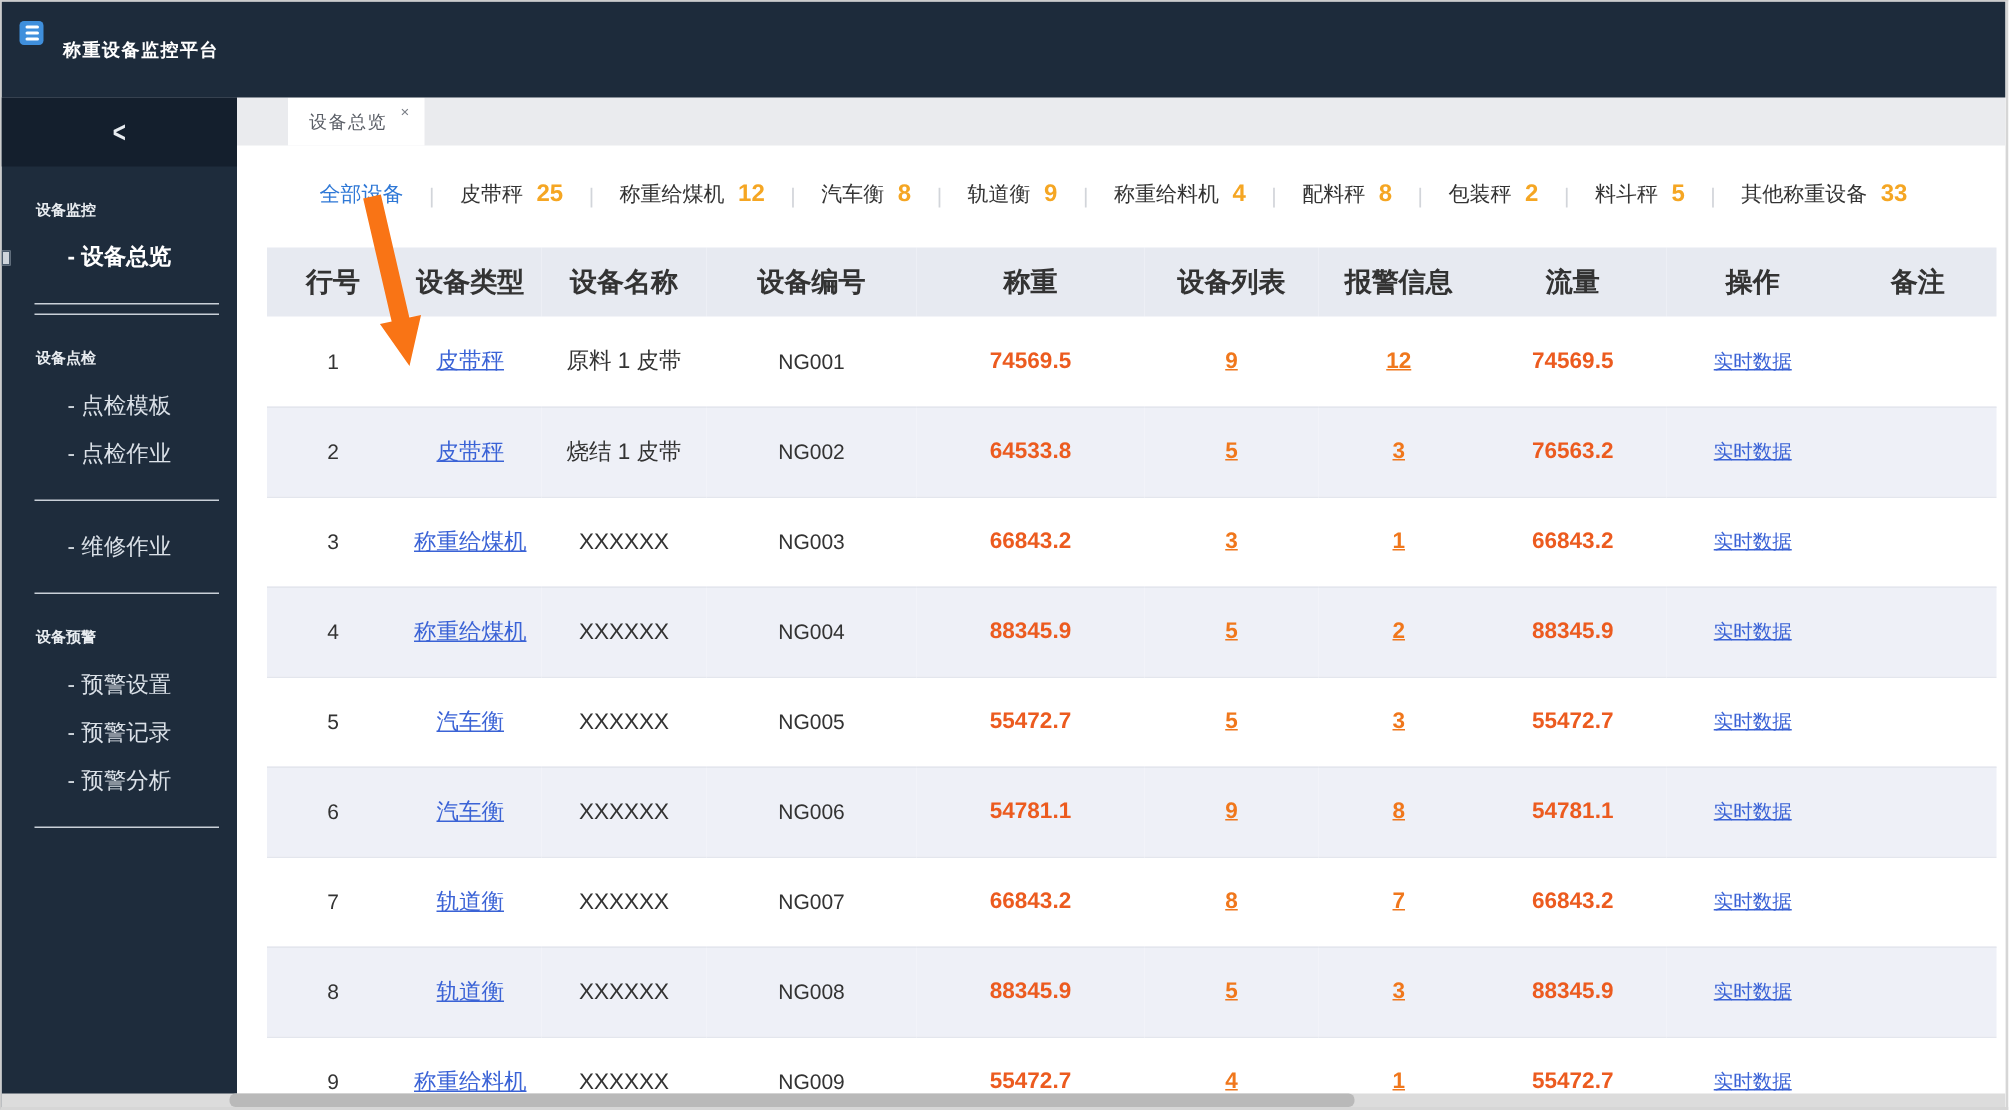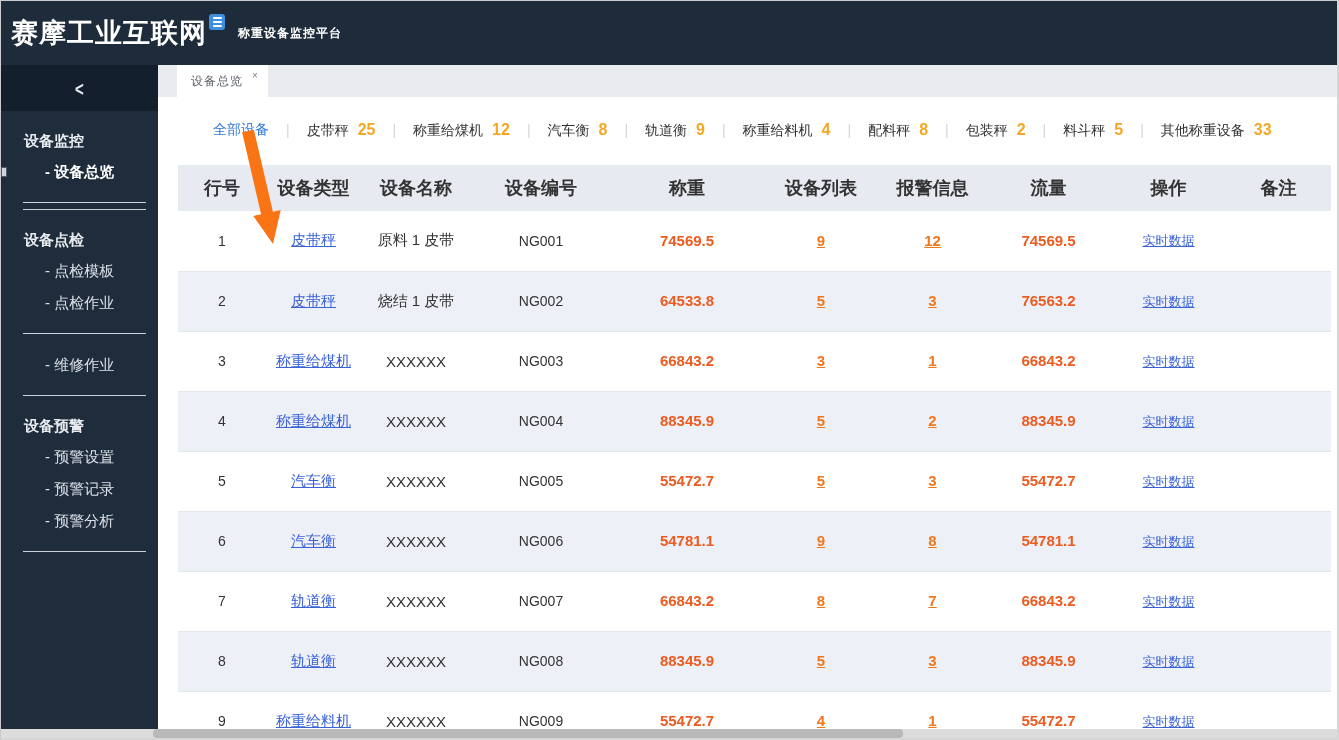--- a/index.html
+++ b/index.html
@@ -16,30 +16,30 @@
   .burger { width:16px; height:16px; background:#3f8fdc; border-radius:3px; margin:-22px 0 0 2px;
             display:flex; flex-direction:column; justify-content:center; align-items:center; gap:2px; }
   .burger i { display:block; width:9px; height:2px; background:#fff; border-radius:1px; }
   .app-title { color:#fff; font-size:12px; margin-left:13px; font-weight:600; letter-spacing:1px; }
 
   
   .sidebar { position:absolute; top:64px; left:0; width:157px; bottom:0; background:#1e2c3c; z-index:5; }
   .collapse-bar { height:46px; background:#141f2d; display:flex; align-items:center; justify-content:center; cursor:pointer; }
   .collapse-bar span { color:#e8ecf0; font-size:15px; font-weight:bold; transform:scaleY(1.3); }
   .menu-section { padding:15px 0 8px; }
-  .menu-title { height:30px; line-height:30px; padding-left:23px; color:#e7ebef; font-size:15px; font-weight:600; cursor:pointer; }
+  .menu-title { height:30px; line-height:30px; padding-left:23px; color:#e7ebef; font-size:10px; font-weight:600; cursor:pointer; }
   .menu-item { height:32px; line-height:32px; padding-left:44px; color:#dbe1e8; font-size:15px; cursor:pointer; white-space:nowrap; }
   .menu-item.active { color:#fff; font-weight:bold; }
   .menu-divider { border-top:1px solid #c9d0d8; margin:6px 12px 0 22px; }
   .active-marker { position:absolute; left:0; top:102px; width:6px; height:10px; background:#cfd5dc; border:1px solid #4a5a6b; }
 
   
   .main { position:absolute; top:64px; left:157px; right:0; bottom:0; background:#fff; }
   .tabbar { height:32px; background:#eaebee; display:flex; align-items:flex-end; }
-  .tab { height:32px; background:#fff; margin-left:19px; padding:0 10px 0 14px; display:flex; align-items:center; position:relative; cursor:pointer; }
+  .tab { height:32px; background:#fff; margin-left:34px; padding:0 10px 0 14px; display:flex; align-items:center; position:relative; cursor:pointer; }
   .tab-label { font-size:12px; color:#5a5e66; letter-spacing:1px; }
   .tab-close { font-size:10px; color:#7a7e86; margin:-12px 0 0 9px; cursor:pointer; }
 
   .filter-row { margin:18px 0 0 55px; height:30px; display:flex; align-items:center; white-space:nowrap; }
   .filter-all { color:#2f78d6; font-size:14px; cursor:pointer; }
   .filter-sep { color:#d2d5da; font-size:14px; margin:0 17px; }
   .filter-item { font-size:14px; color:#333; cursor:pointer; }
   .filter-count { color:#f5a623; font-size:16px; font-weight:bold; margin-left:9px; }
 
   .table-wrap { margin:20px 9px 0 20px; }
@@ -63,21 +63,20 @@
   
   .hscroll-track { position:absolute; left:0; right:0; bottom:0; height:9px; background:#dcdcdc; z-index:30; }
   .hscroll-thumb { position:absolute; left:152px; top:0; width:750px; height:9px; background:#b9b9b9; border-radius:4px; cursor:pointer; }
 </style>
 </head>
 <body>
 
 <div id="page">
 
   <div class="header">
-    <span class="brand">赛摩工业互联网</span>
     <span class="burger">
         <i></i>
         <i></i>
         <i></i>
       </span>
     <span class="app-title">称重设备监控平台</span>
   </div>
 
   <div class="sidebar">
     <div class="collapse-bar">

